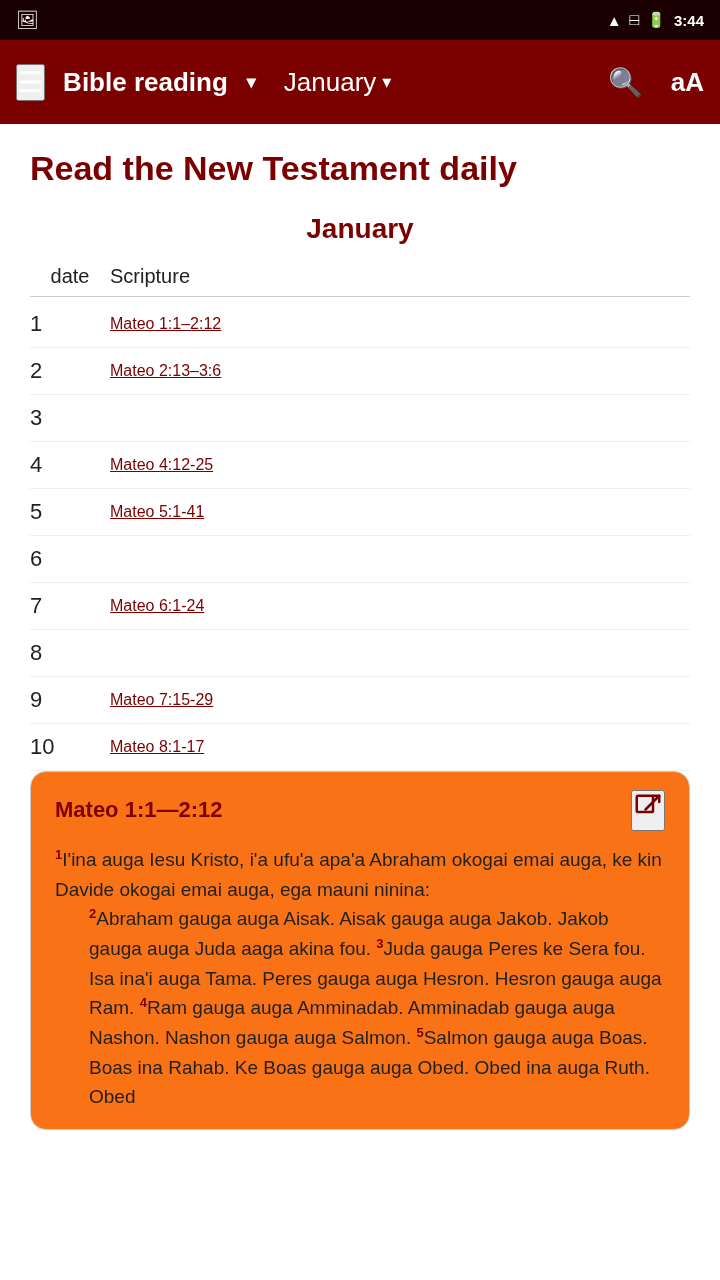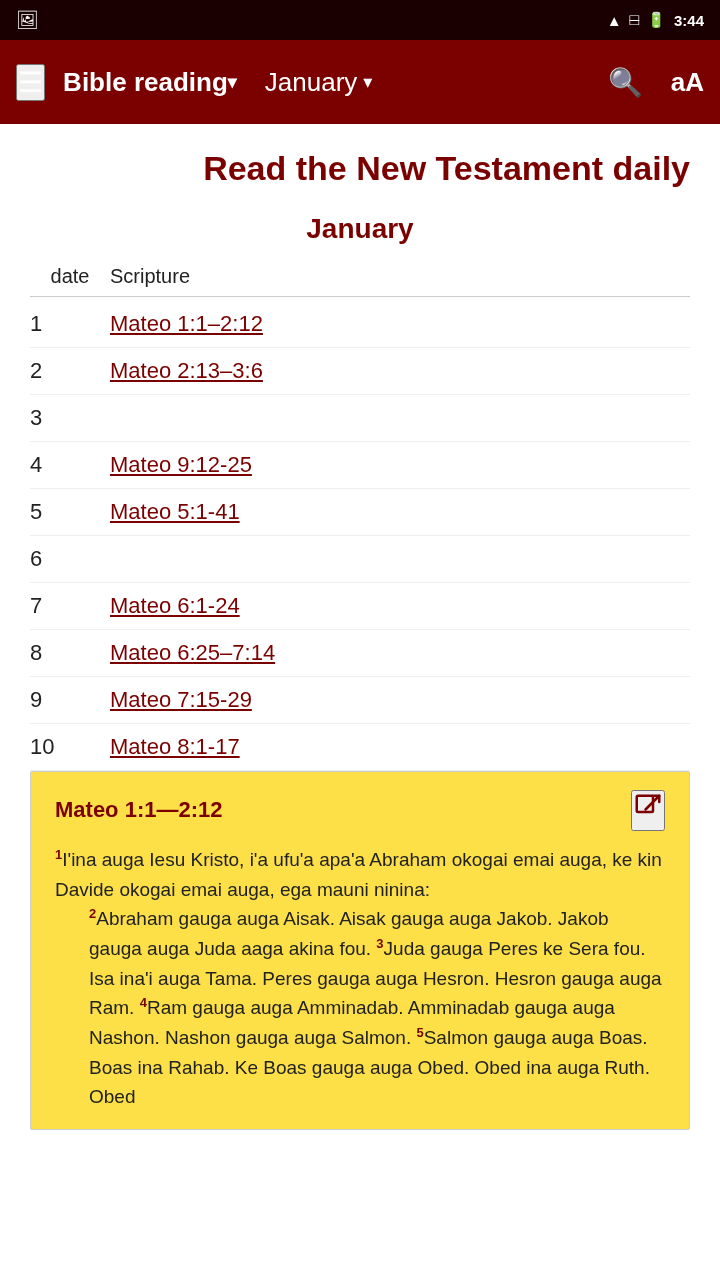--- a/index.html
+++ b/index.html
@@ -42,21 +42,21 @@
     }
     .nav-title-btn {
       color: #fff;
       font-size: 26px;
       font-weight: bold;
       background: none;
       border: none;
       cursor: pointer;
       display: flex;
       align-items: center;
-      gap: 0;
+      gap: 19px;
     }
     .nav-month-btn {
       color: #fff;
       font-size: 26px;
       background: none;
       border: none;
       cursor: pointer;
       display: flex;
       align-items: center;
       gap: 6px;
@@ -77,21 +77,21 @@
     }
 
     
     .main-content {
       padding: 24px 30px 0 30px;
     }
     .page-title {
       font-size: 34px;
       color: #7b0000;
       font-weight: bold;
-      text-align: right;
+      text-align: left;
       line-height: 1.2;
       margin-bottom: 24px;
     }
     .month-heading {
       font-size: 28px;
       color: #7b0000;
       font-weight: bold;
       text-align: center;
       margin-bottom: 16px;
     }
@@ -106,30 +106,30 @@
     .col-scripture { font-size: 20px; color: #222; }
     .reading-row {
       display: flex;
       align-items: center;
       padding: 10px 0;
       border-bottom: 1px solid #eee;
       cursor: pointer;
     }
     .reading-row .date-num { width: 80px; font-size: 22px; color: #222; }
     .reading-row .scripture-link {
-      font-size: 22px;
+      font-size: 16px;
       color: #7b0000;
       text-decoration: underline;
     }
 
     
     .popup-panel {
-      background: #fde047;
+      background: #f97316;
       border: 1px solid #ccc;
-      border-radius: 2px;
+      border-radius: 16px;
       margin: 0 0 0 0;
       padding: 18px 24px 18px 24px;
       position: relative;
     }
     .popup-header {
       display: flex;
       justify-content: space-between;
       align-items: center;
       margin-bottom: 14px;
     }
@@ -214,36 +214,35 @@
     </div>
       <div class="reading-row">
       <span class="date-num">2</span>
       <span class="scripture-link">Mateo 2:13–3:6</span>
     </div>
       <div class="reading-row">
       <span class="date-num">3</span>
     </div>
       <div class="reading-row">
       <span class="date-num">4</span>
-      <span class="scripture-link">Mateo 9:12-25</span>
+      <span class="scripture-link">Mateo 4:12-25</span>
     </div>
       <div class="reading-row">
       <span class="date-num">5</span>
       <span class="scripture-link">Mateo 5:1-41</span>
     </div>
       <div class="reading-row">
       <span class="date-num">6</span>
     </div>
       <div class="reading-row">
       <span class="date-num">7</span>
       <span class="scripture-link">Mateo 6:1-24</span>
     </div>
       <div class="reading-row">
       <span class="date-num">8</span>
-      <span class="scripture-link">Mateo 6:25–7:14</span>
     </div>
       <div class="reading-row">
       <span class="date-num">9</span>
       <span class="scripture-link">Mateo 7:15-29</span>
     </div>
       <div class="reading-row">
       <span class="date-num">10</span>
       <span class="scripture-link">Mateo 8:1-17</span>
     </div>
     </div>

